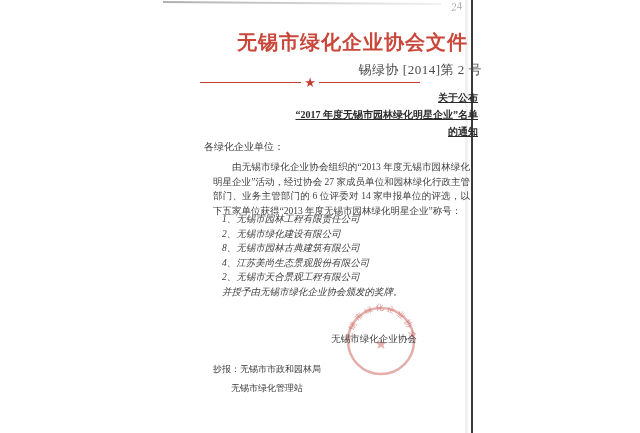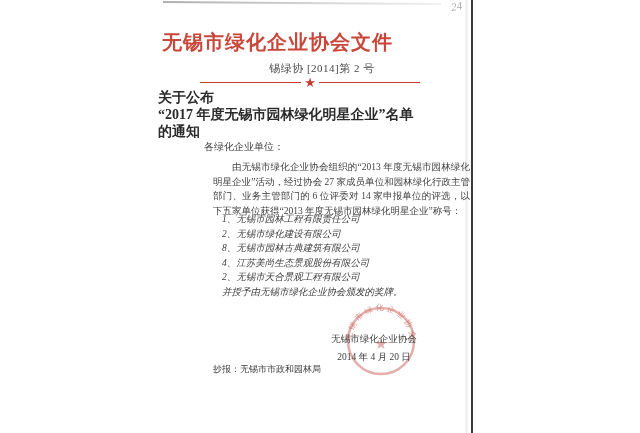--- a/index.html
+++ b/index.html
@@ -26,40 +26,41 @@
   
   .fold-line {
     position: absolute; left: 471px; top: 0; width: 2px; height: 433px;
     background: #3a3a3a;
   }
   .fold-shadow {
     position: absolute; left: 465px; top: 0; width: 3px; height: 433px;
     background: rgba(0,0,0,0.05);
   }
   .org-title {
-    position: absolute; left: 162px; top: 29px; width: 320px;
-    text-align: left; font-size: 20px; font-weight: bold;
+    position: absolute; left: 148px; top: 29px; width: 320px;
+    text-align: right; font-size: 20px; font-weight: bold;
     letter-spacing: 1px; color: #c9473a;
   }
   .doc-number {
     position: absolute; left: 162px; top: 61px; width: 320px;
-    text-align: center; font-size: 11px; color: #4a4a4a; letter-spacing: 0.5px;
+    text-align: right; font-size: 13px; color: #4a4a4a; letter-spacing: 0.5px;
   }
   .divider {
     position: absolute; left: 200px; top: 76px; width: 220px; height: 13px;
     display: flex; align-items: center;
   }
   .divider .seg { flex: 1; height: 1.5px; background: #c43c30; }
   .divider .star {
     color: #c43c30; font-size: 13px; line-height: 13px; margin: 0 3px;
   }
   .title-block {
     position: absolute; left: 158px; top: 89px; width: 320px;
-    text-align: left; font-size: 14px; font-weight: bold; color: #2b2b2b;
+    text-align: right; font-size: 10px; font-weight: bold; color: #2b2b2b;
     line-height: 17px;
+    text-decoration: underline;
   }
   .salutation {
     position: absolute; left: 204px; top: 140px;
     font-size: 10px; color: #3d3d3d;
   }
   .body-par {
     position: absolute; left: 204px; top: 151px; width: 257px; margin: 9px;
     font-size: 9.5px; line-height: 14.55px; color: #3d3d3d;
     text-indent: 2em; text-align: justify; text-justify: inter-ideograph;
   }
@@ -132,20 +133,20 @@
     </defs>
     <circle class="seal-ring" cx="38" cy="38" r="33"></circle>
     <text class="seal-arc-text">
       <textPath href="#sealArc" startOffset="50%" text-anchor="middle">无锡市绿化企业协会</textPath>
     </text>
     <text class="seal-star" x="38" y="46" text-anchor="middle">★</text>
   </svg>
 
   <div class="signature">
     <div>无锡市绿化企业协会</div>
-    <div>2014 年 4 月 20 日</div>
   </div>
 
   <div class="cc-block">
     <div><span>抄报：</span><span>无锡市市政和园林局</span></div>
+    <div class="cc-line2">无锡市绿化管理站</div>
   </div>
 
 </div>
 
 </body></html>

